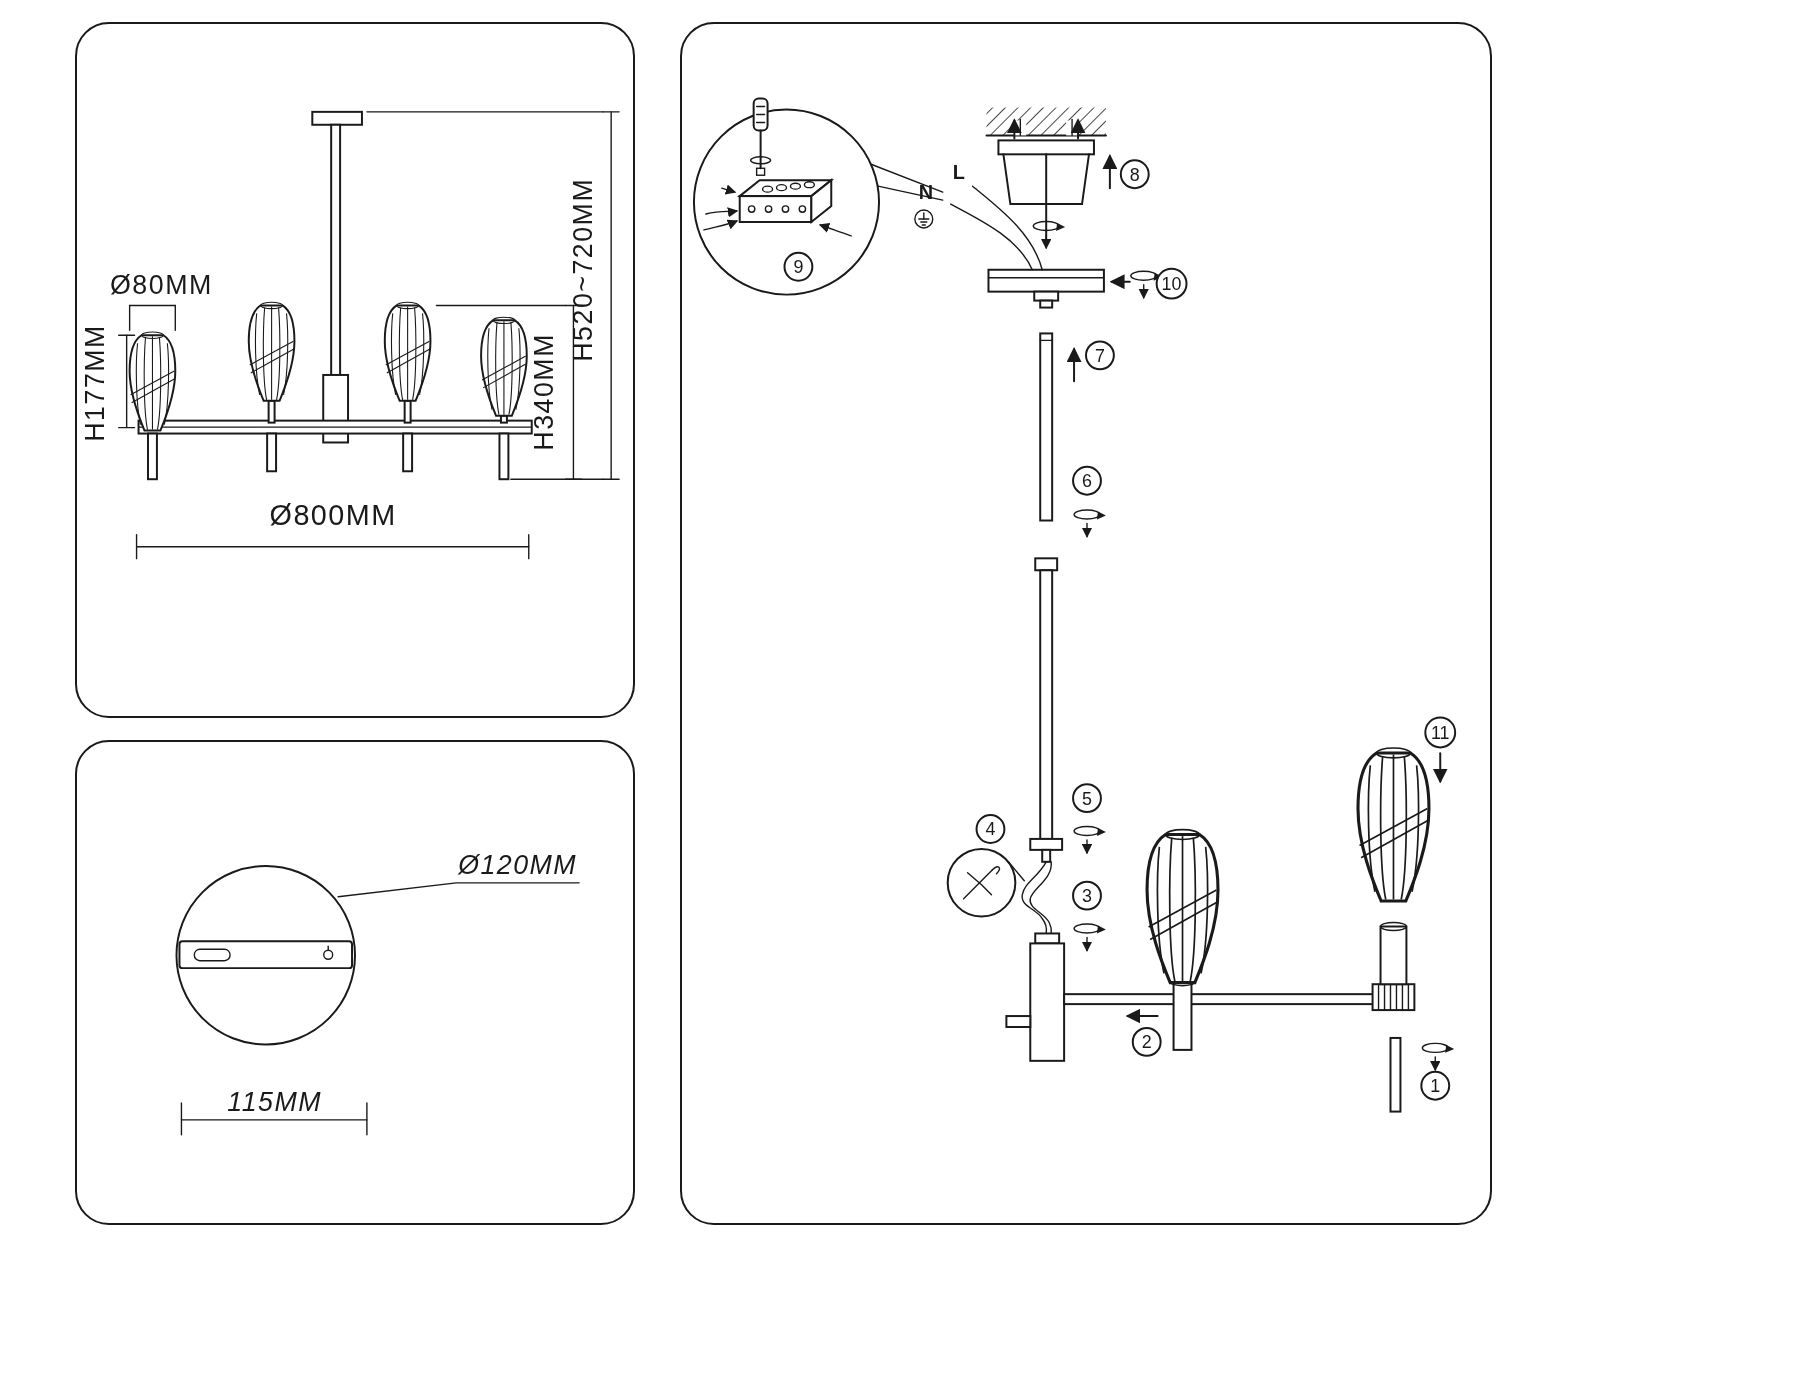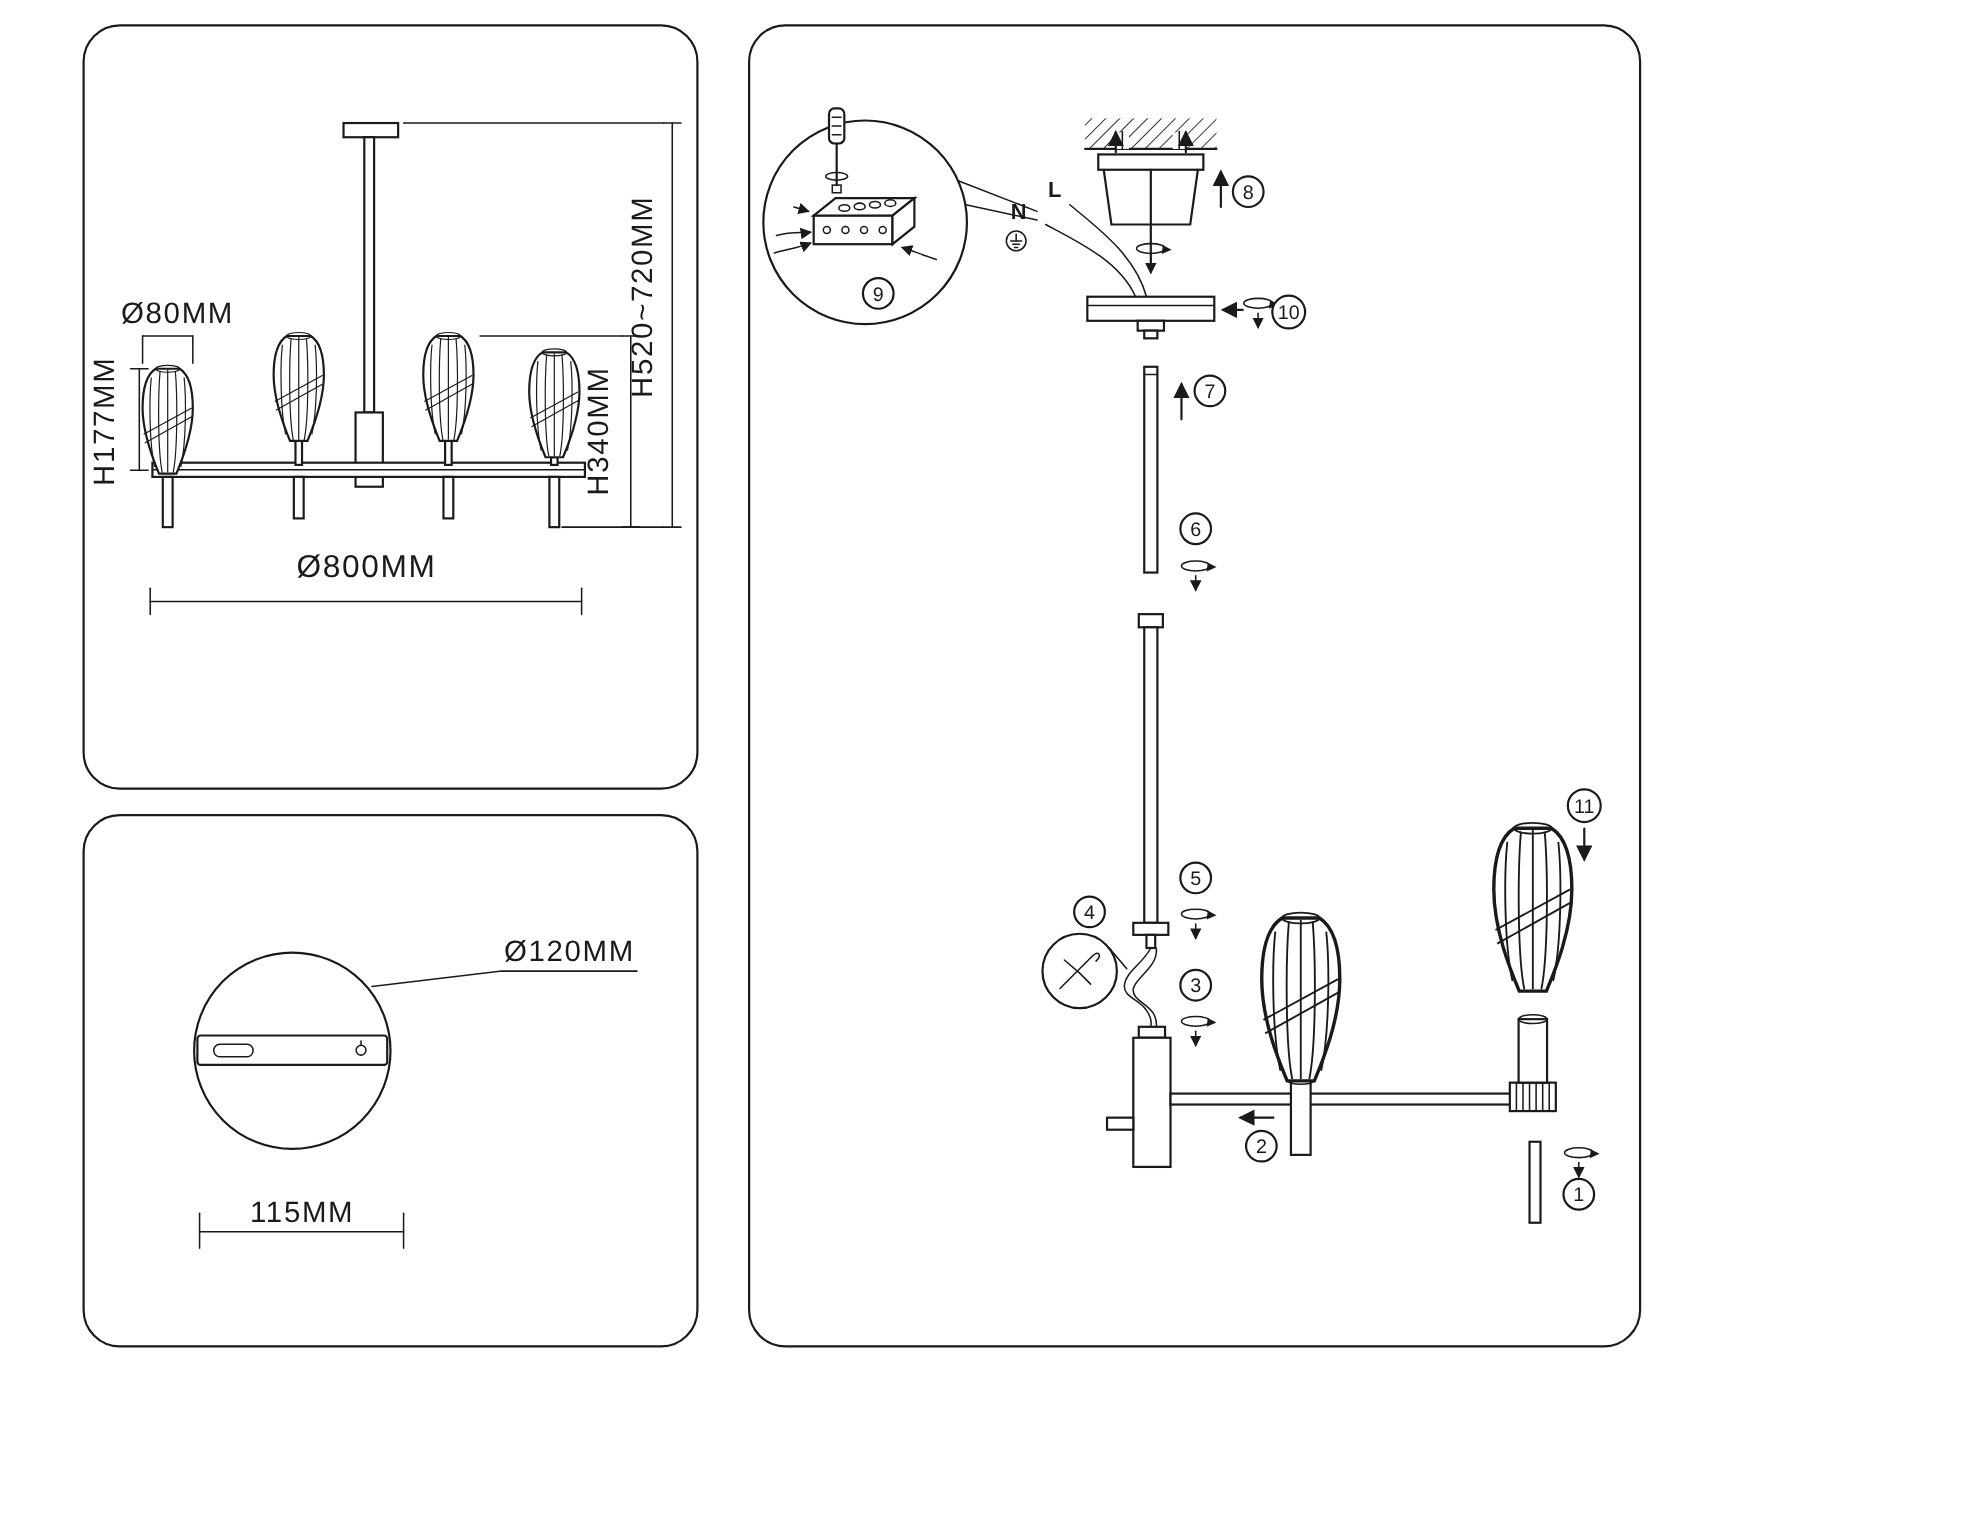--- a/index.html
+++ b/index.html
@@ -6,21 +6,21 @@
   html,body { background:#ffffff; }
   body {
     width:1800px; height:1400px; position:relative;
     font-family:"Liberation Sans", sans-serif; color:#1a1a1a;
   }
   .panel {
     position:absolute; background:#fff;
     border:2.5px solid #1a1a1a; border-radius:34px; overflow:hidden;
   }
   #panel-spec     { left:75px;  top:22px;  width:560px; height:696px; }
-  #panel-mount    { left:75px;  top:740px; width:560px; height:485px; }
+  #panel-mount    { left:75px;  top:740px; width:560px; height:485px;font-style:italic; }
   #panel-assembly { left:680px; top:22px;  width:812px; height:1203px; }
   .panel svg { display:block; width:100%; height:100%; }
 
   .ln    { stroke:#1a1a1a; stroke-width:2;   fill:none; stroke-linecap:round; }
   .thin  { stroke:#1a1a1a; stroke-width:1.4; fill:none; stroke-linecap:round; }
   .fillw { fill:#ffffff; stroke:#1a1a1a; stroke-width:2; }
   .flute { stroke:#1a1a1a; stroke-width:1.1; fill:none; }
 
   text { fill:#1a1a1a; }
   .dim      { font-size:27px; letter-spacing:1.5px; font-weight:500; }

